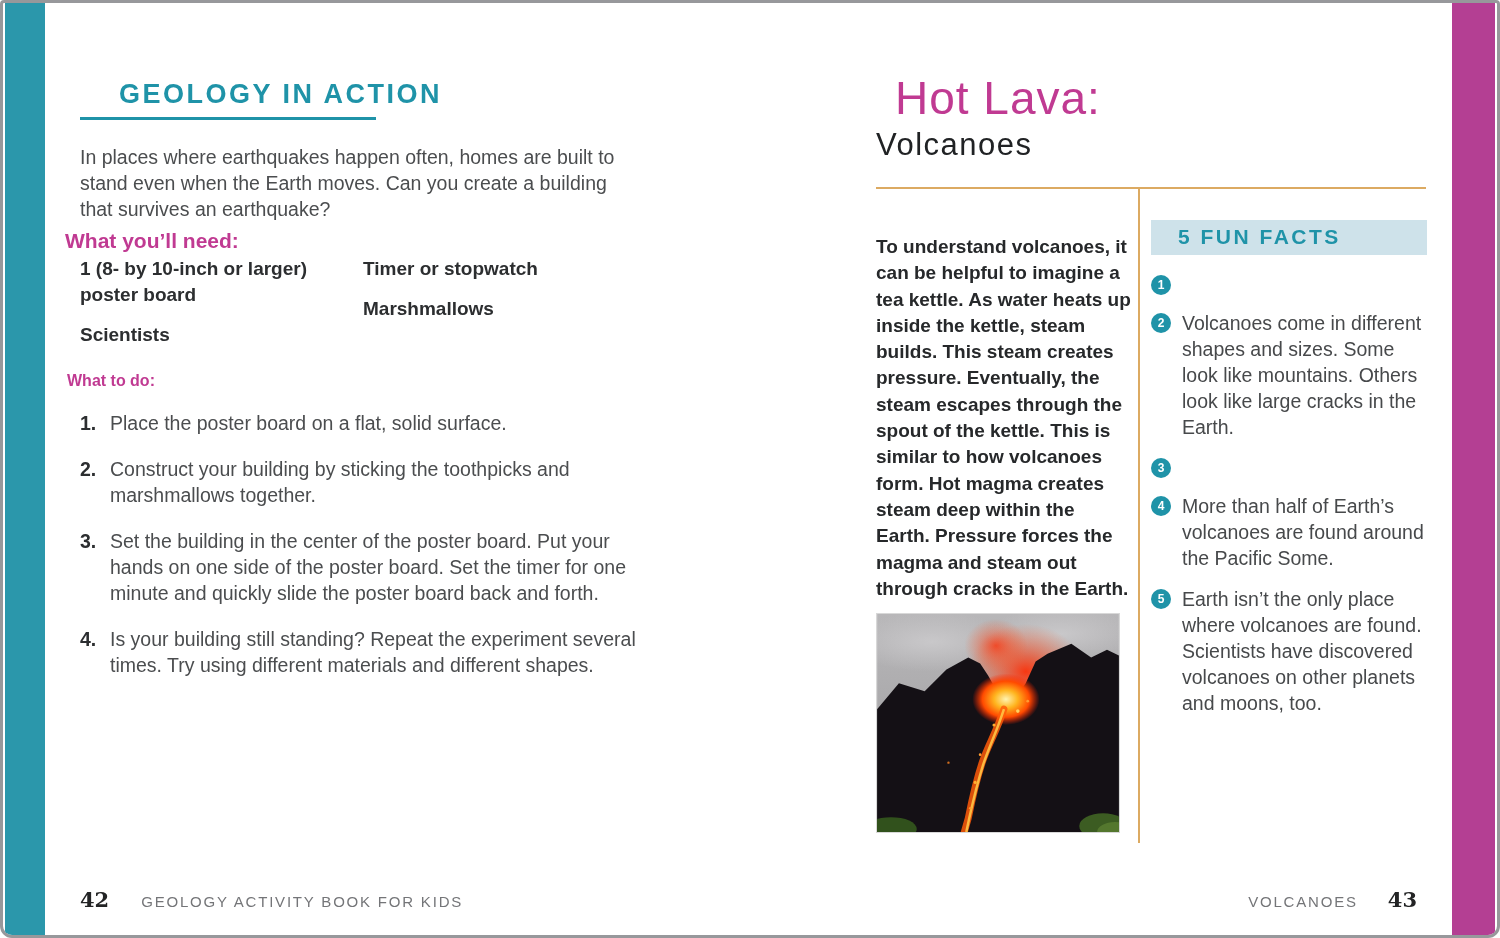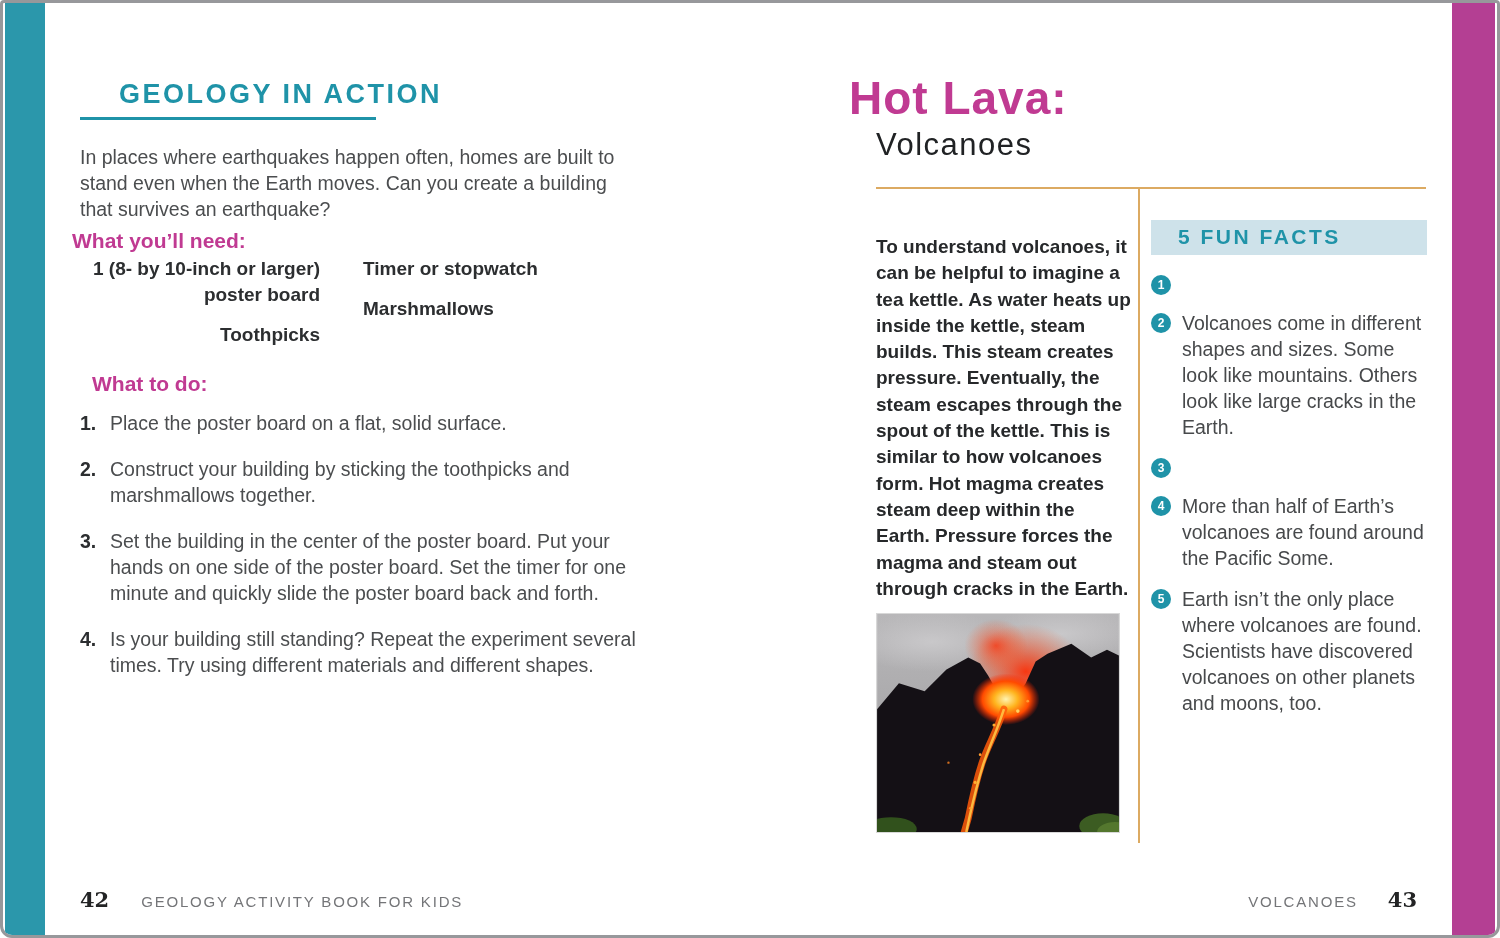--- a/index.html
+++ b/index.html
@@ -13,33 +13,33 @@
   .bar{position:absolute;top:0;bottom:0;}
   .bar.teal{left:2px;width:40px;background:var(--teal-bar);}
   .bar.magenta{right:2px;width:43px;background:var(--magenta-bar);}
 
   
   .lp-heading{position:absolute;left:77px;top:76px;font-size:27px;font-weight:bold;
     color:var(--teal);letter-spacing:2.5px;margin-left:39px;}
   .lp-underline{position:absolute;left:77px;top:114px;width:296px;height:3px;background:var(--teal);}
   .lp-intro{position:absolute;left:77px;top:121px;width:545px;font-size:19.5px;
     line-height:26px;color:var(--body);}
-  .need-heading{position:absolute;left:69px;top:226px;font-size:21px;font-weight:bold;color:var(--magenta);}
+  .need-heading{position:absolute;left:62px;top:226px;font-size:21px;font-weight:bold;color:var(--magenta);}
   .need-col{position:absolute;top:253px;width:250px;}
-  .need-col.c1{left:77px;width:240px;text-align:right;}
+  .need-col.c1{left:77px;width:240px;}
   .need-col.c2{left:360px;}
   .need-item{font-size:19px;font-weight:bold;color:var(--ink);line-height:26px;margin-bottom:14px;}
-  .todo-heading{position:absolute;left:89px;top:369px;font-size:21px;font-weight:bold;color:var(--magenta);}
+  .todo-heading{position:absolute;left:64px;top:369px;font-size:16px;font-weight:bold;color:var(--magenta);}
   .steps{position:absolute;left:77px;top:407px;width:577px;list-style:none;margin:0;padding:0;}
   .step{display:flex;gap:8px;margin-bottom:20px;font-size:19.5px;line-height:26px;color:var(--body);}
   .step-num{font-weight:bold;color:var(--ink);flex:0 0 22px;}
   .step-text{width:545px;}
 
   
-  .rp-title{position:absolute;left:846px;top:68px;font-size:46px;font-weight:bold;
+  .rp-title{position:absolute;left:892px;top:68px;font-size:46px;font-weight:normal;
     color:var(--magenta);letter-spacing:1px;text-align:center;}
   .rp-subtitle{position:absolute;left:873px;top:124px;font-size:31px;color:#202224;
     font-weight:500;letter-spacing:1.5px;}
   .rp-hline{position:absolute;left:873px;top:184px;width:550px;height:2px;background:var(--tan);}
   .rp-vline{position:absolute;left:1135px;top:185px;width:2px;height:655px;background:var(--tan);}
   .rp-paragraph{position:absolute;left:873px;top:212px;width:256px;font-size:19px;
     font-weight:bold;line-height:26.3px;color:#26282a;}
   .facts-panel{position:absolute;left:1148px;top:217px;width:276px;}
   .facts-header{background:var(--facts-bg);color:var(--teal);font-weight:bold;font-size:21px;
     letter-spacing:2.5px;padding:5px 0 6px 27px;}
@@ -66,21 +66,21 @@
   <div class="bar teal"></div>
   <div class="bar magenta"></div>
 
   <div class="lp-heading">GEOLOGY IN ACTION</div>
   <div class="lp-underline"></div>
   <p class="lp-intro">In places where earthquakes happen often, homes are built to stand even when the Earth moves. Can you create a building that survives an earthquake?</p>
 
   <div class="need-heading">What you’ll need:</div>
   <div class="need-col c1">
     <div class="need-item">1 (8- by 10-inch or larger) poster board</div>
-    <div class="need-item">Toothpicks</div>
+    <div class="need-item">Scientists</div>
   </div>
   <div class="need-col c2">
     <div class="need-item">Timer or stopwatch</div>
     <div class="need-item">Marshmallows</div>
   </div>
 
   <div class="todo-heading">What to do:</div>
   <ol class="steps">
     <li class="step">
       <span class="step-num">1.</span>

